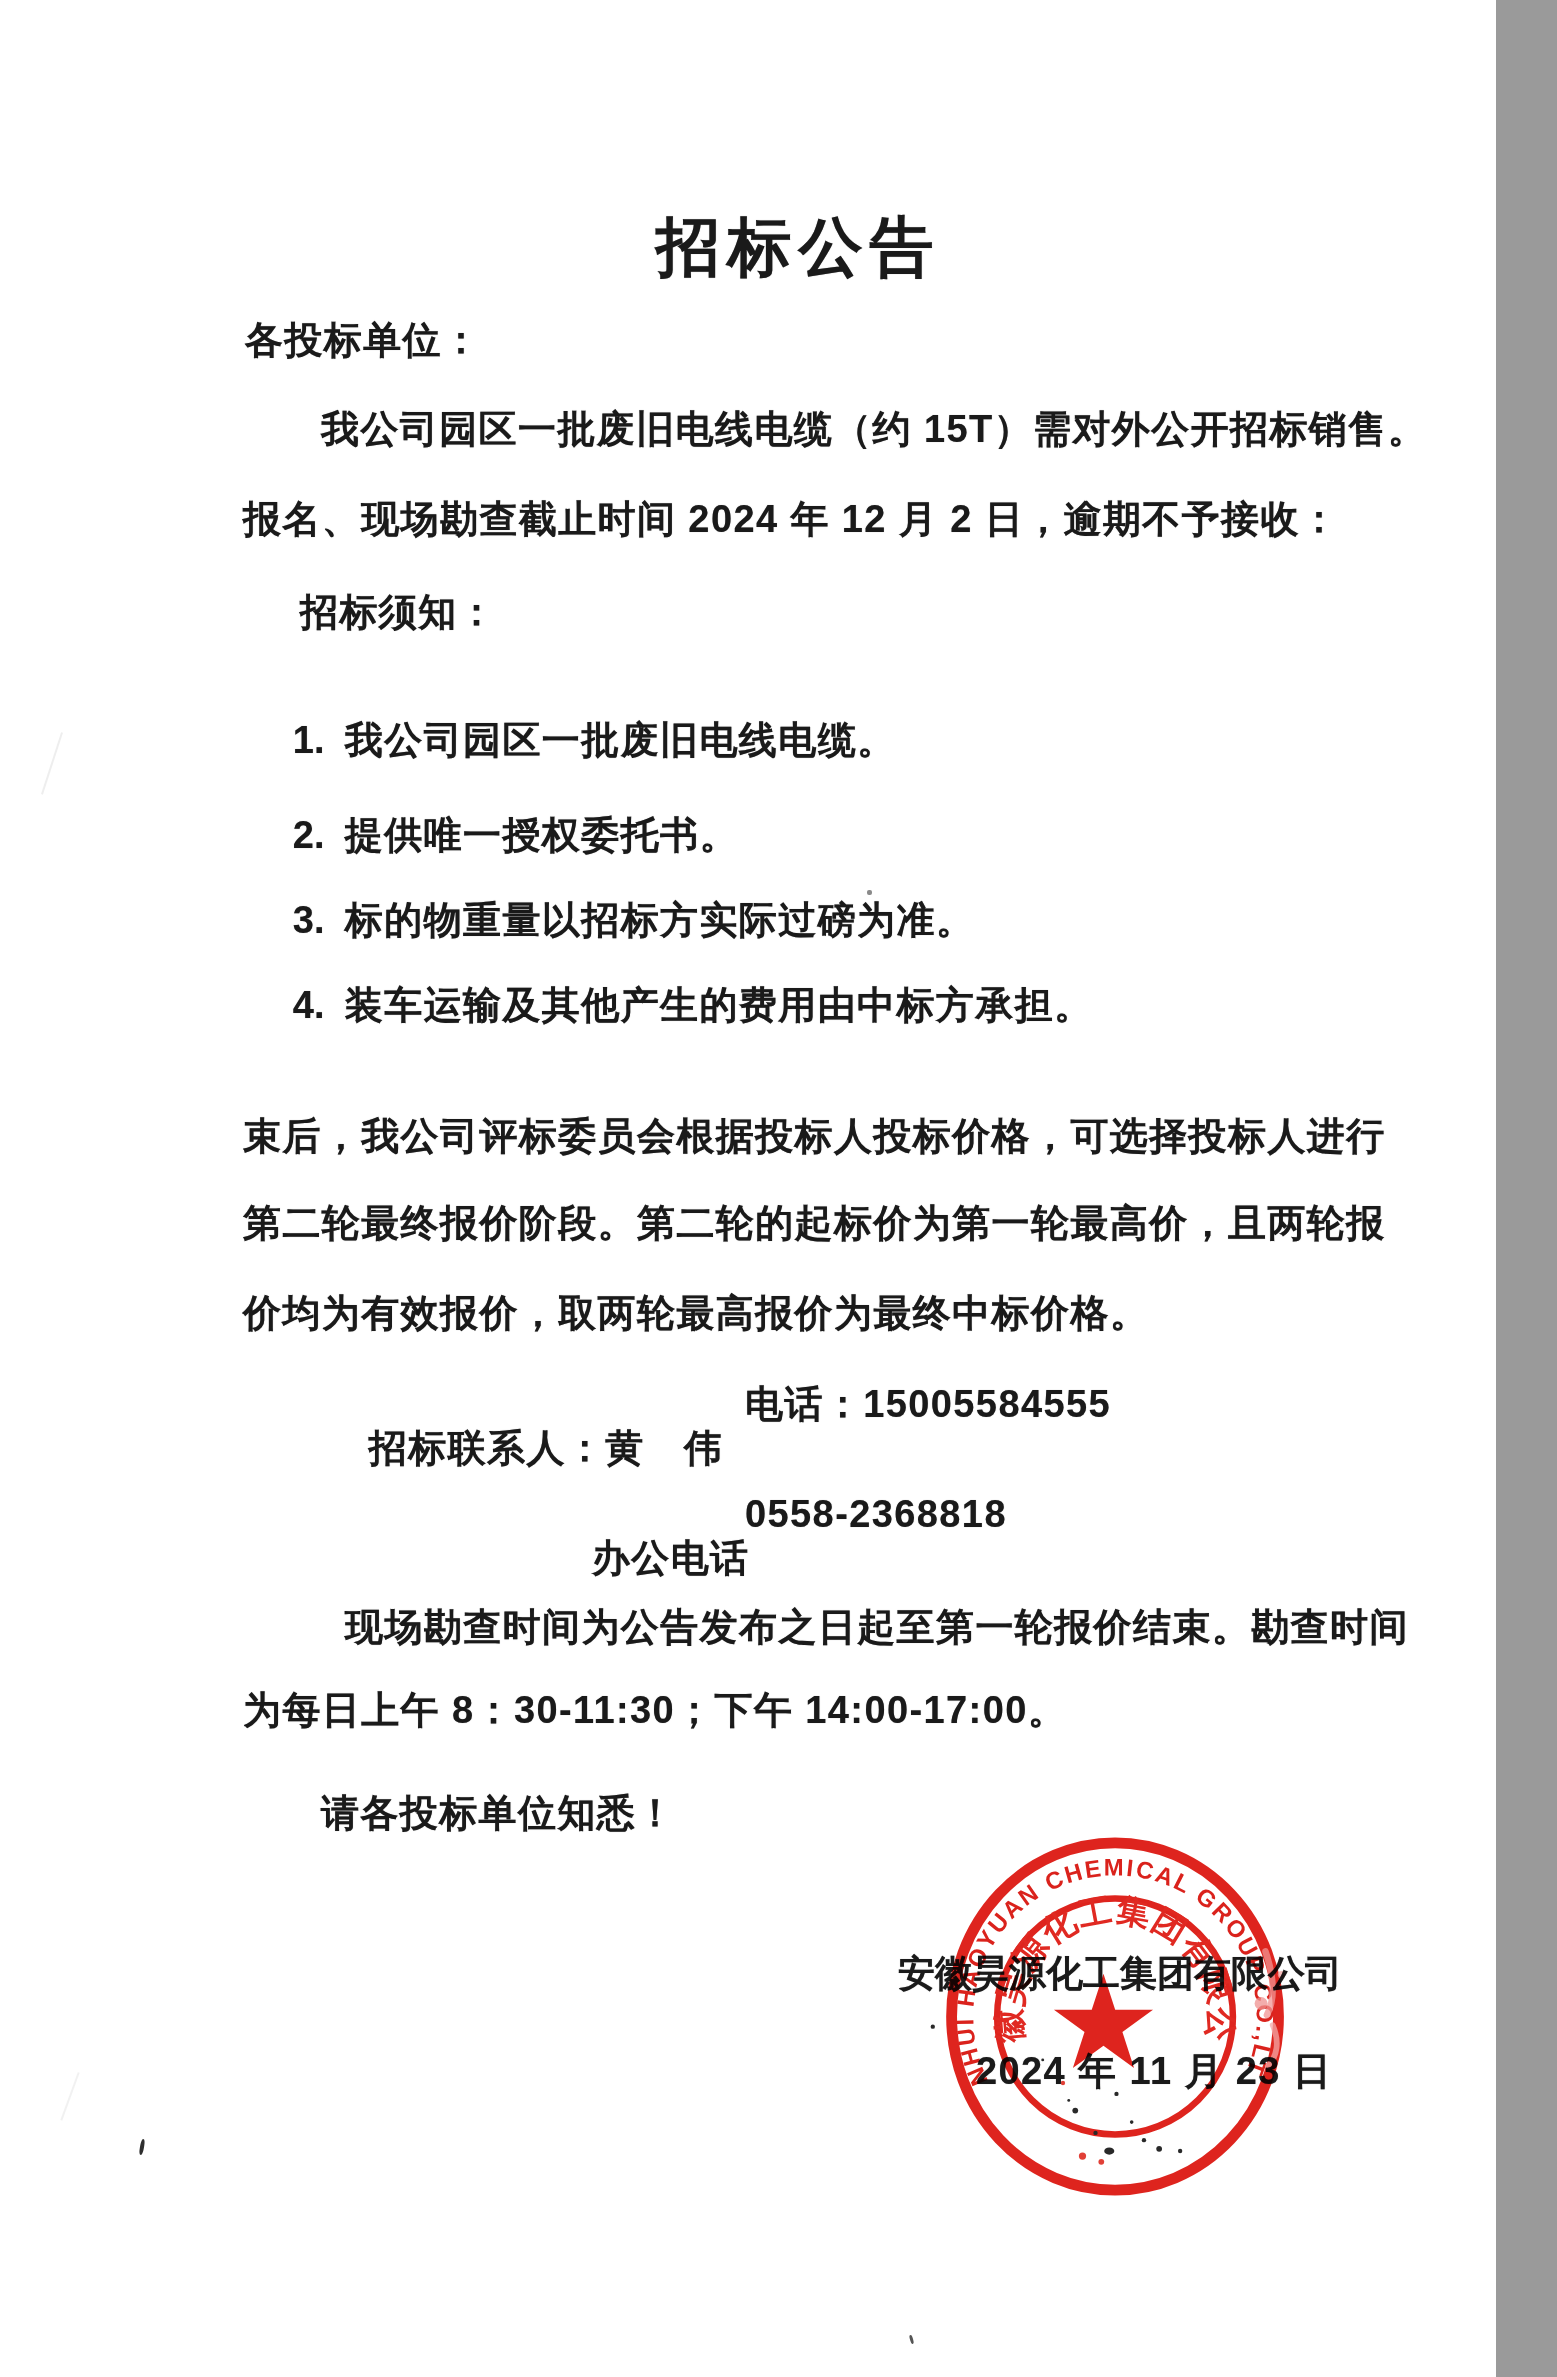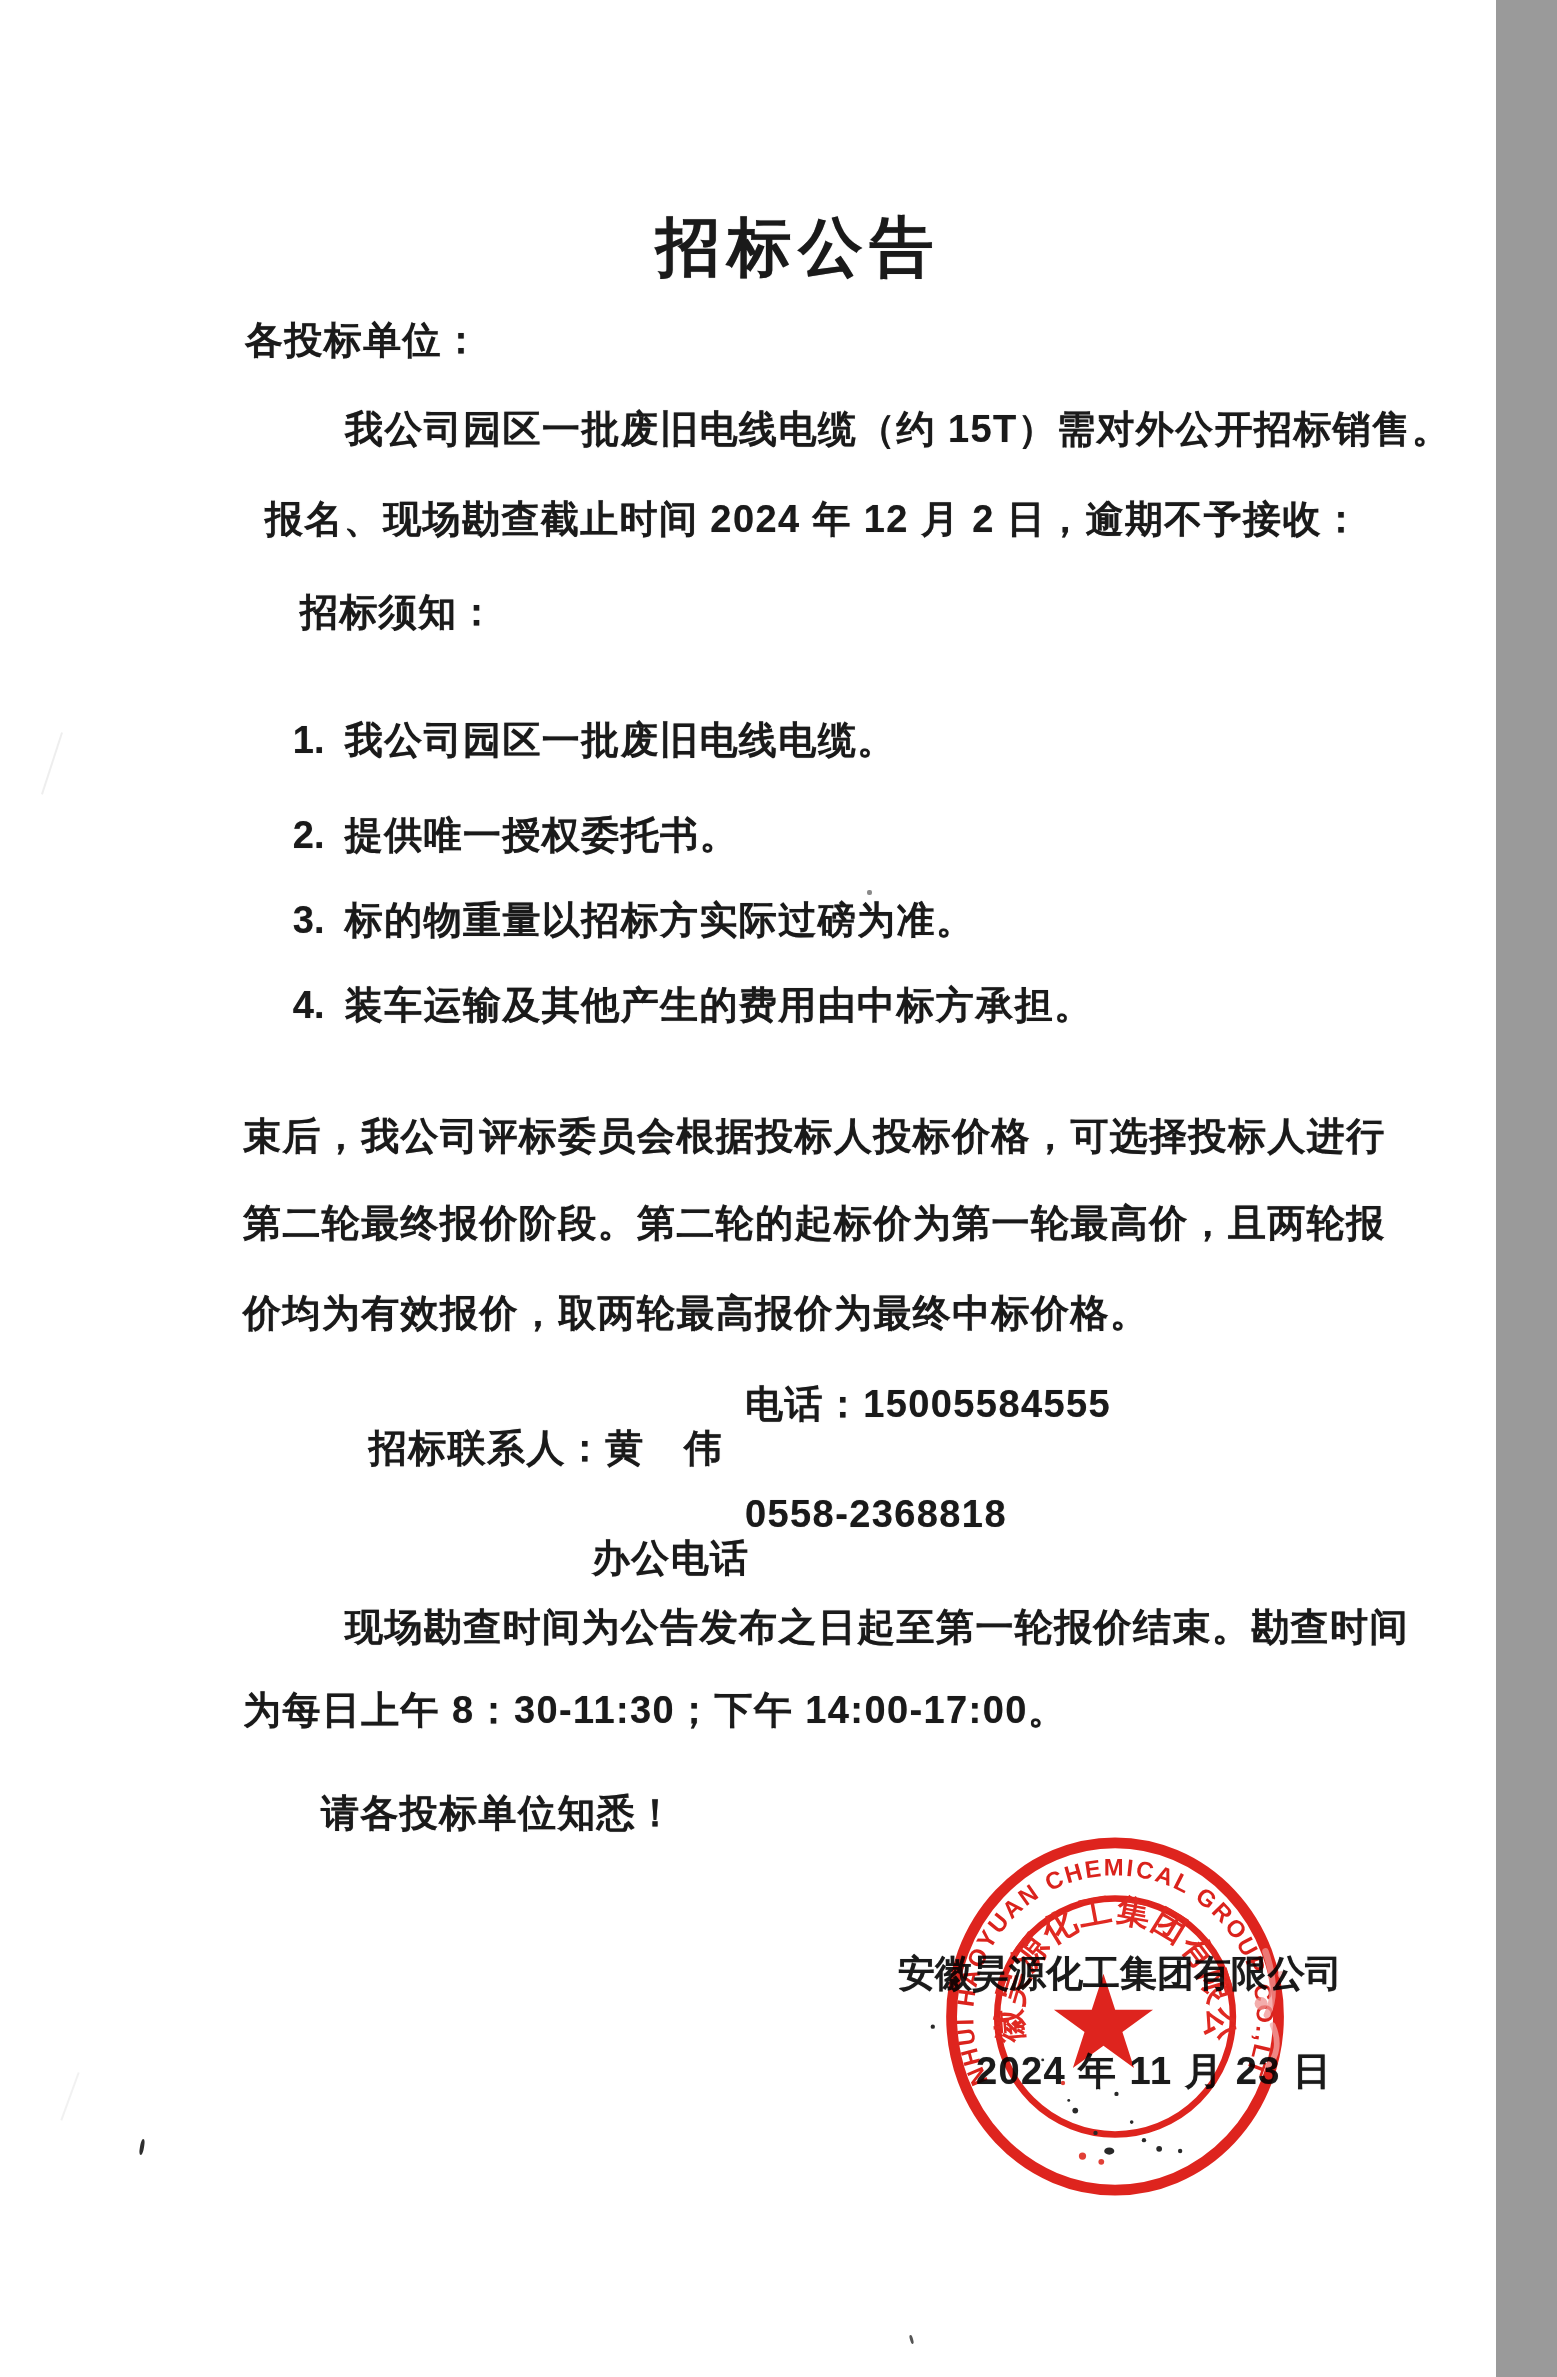--- a/index.html
+++ b/index.html
@@ -39,23 +39,23 @@
 </style>
 </head>
 <body>
 
 <div class="page">
 
   <div class="ln title" style="left:656px;top:211px;">招标公告</div>
 
   <div class="ln" style="left:245px;top:319px;">各投标单位：</div>
 
-  <div class="ln" style="left:321px;top:408px;margin-left:24px;">我公司园区一批废旧电线电缆（约 15T）需对外公开招标销售。</div>
+  <div class="ln" style="left:321px;top:408px;">我公司园区一批废旧电线电缆（约 15T）需对外公开招标销售。</div>
 
-  <div class="ln" style="left:243px;top:498px;margin-left:22px;">报名、现场勘查截止时间 2024 年 12 月 2 日，逾期不予接收：</div>
+  <div class="ln" style="left:243px;top:498px;">报名、现场勘查截止时间 2024 年 12 月 2 日，逾期不予接收：</div>
 
   <div class="ln" style="left:300px;top:591px;">招标须知：</div>
 
   <div class="ln" style="left:245px;top:675px;">
     <span class="num">1.</span><span>我公司园区一批废旧电线电缆。</span>
   </div>
   <div class="ln" style="left:245px;top:770px;">
     <span class="num">2.</span><span>提供唯一授权委托书。</span>
   </div>
   <div class="ln" style="left:245px;top:855px;">

